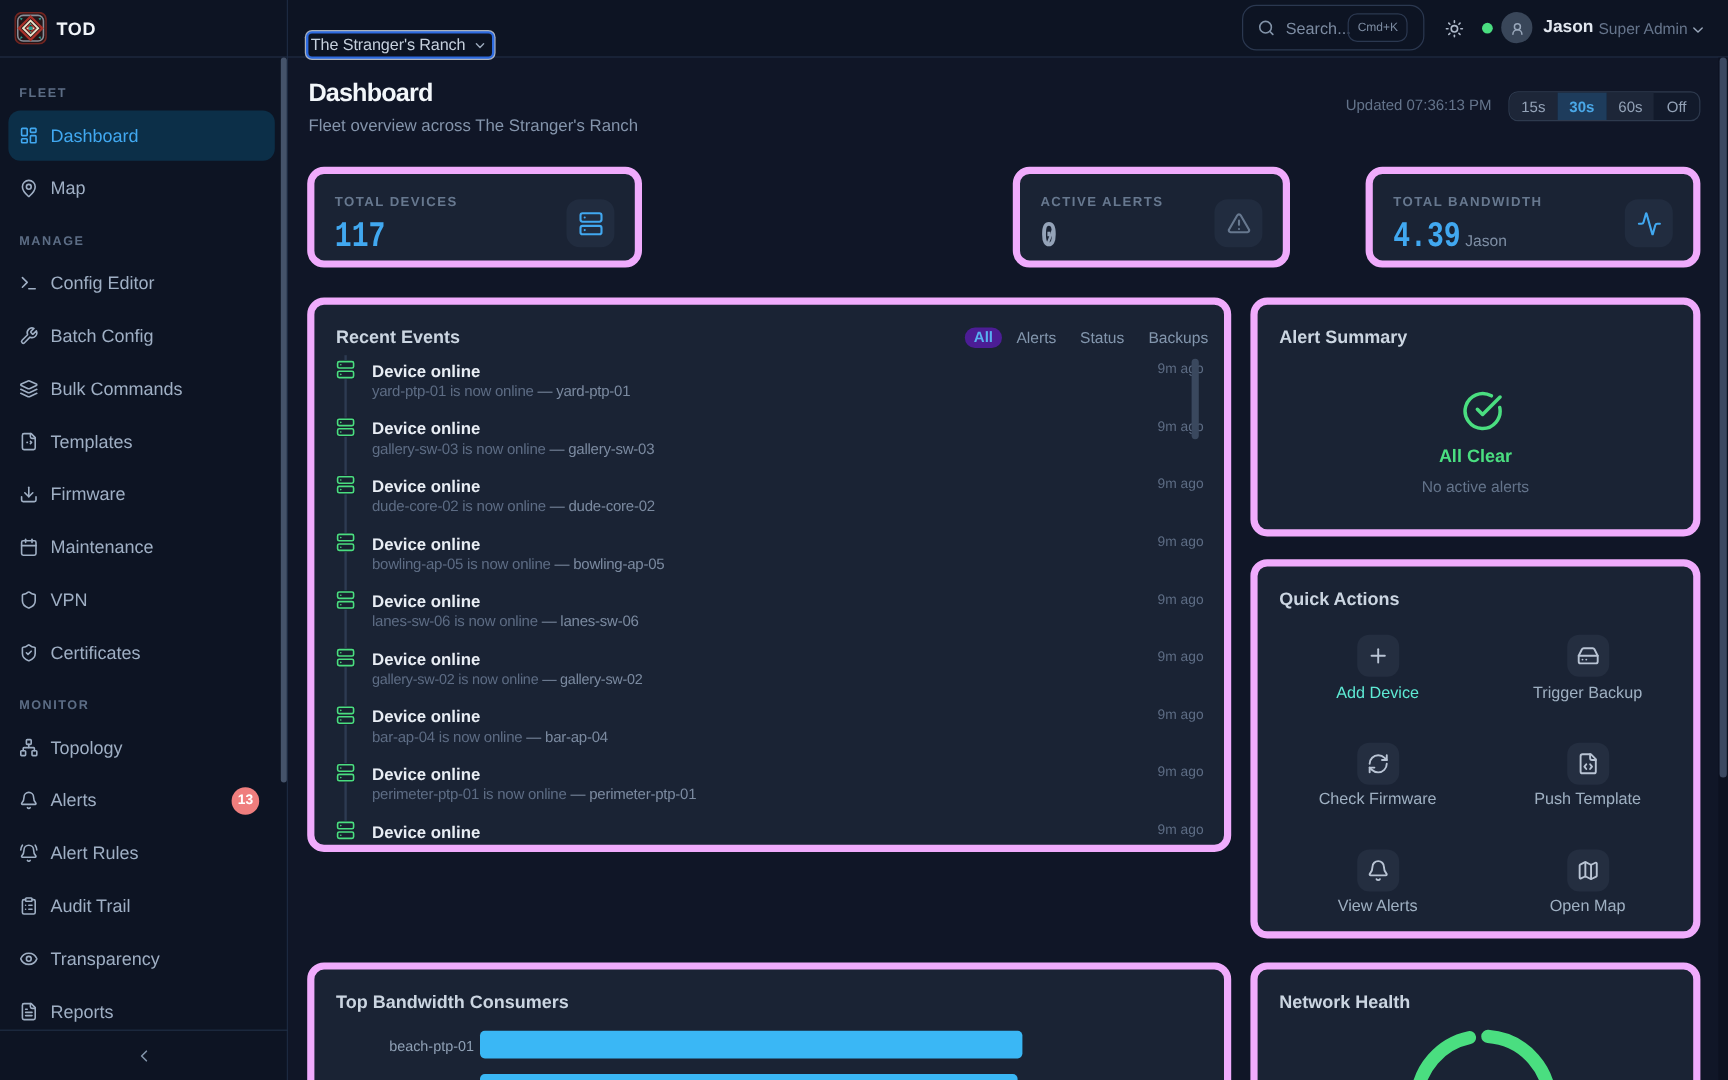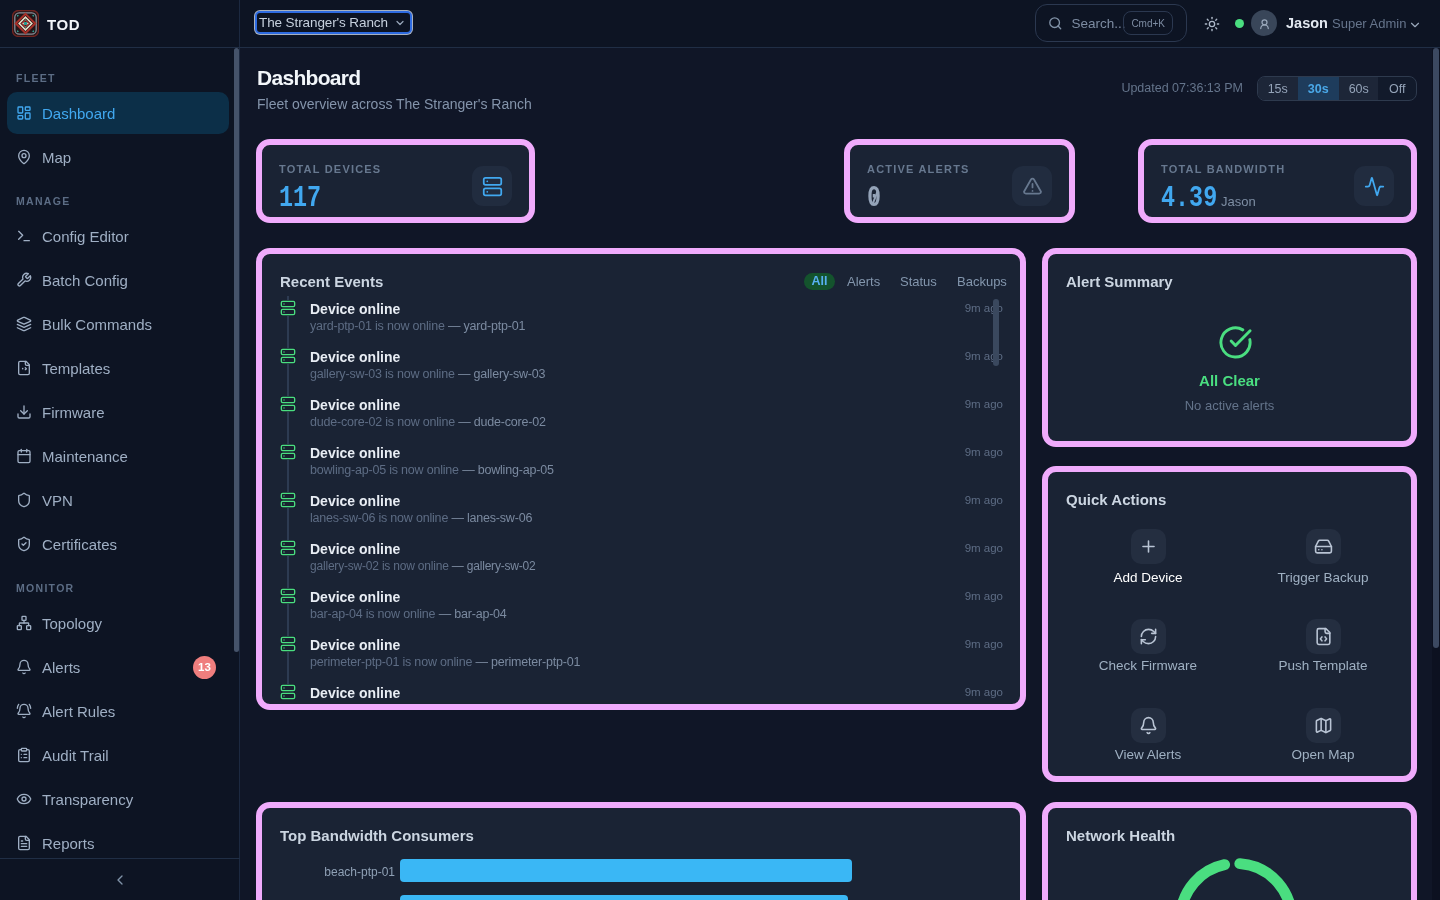--- a/index.html
+++ b/index.html
@@ -177,21 +177,21 @@
 <div class="abs" style="left:0;top:858px;width:240px;height:42px;border-top:1px solid #202e45;display:flex;align-items:center;justify-content:center">
 <svg width="16" height="16" viewBox="0 0 24 24" fill="none" stroke="#8093a9" stroke-width="2" stroke-linecap="round" stroke-linejoin="round">
         <path d="m15 18-6-6 6-6"></path>
       </svg>
 </div>
 
 <div class="abs" style="left:234px;top:48px;width:5px;height:604px;background:#45536a;border-radius:3px"></div>
 
 <div class="abs" style="left:240px;top:0;width:1200px;height:48px;background:#0d1423;border-bottom:1px solid #202e45"></div>
 
-<div class="abs" style="left:255px;top:11px;width:157px;height:23px;border-radius:5px;background:#0c1322;border:2px solid #2e6be0;box-shadow:0 0 0 1px rgba(208,216,230,0.8);display:flex;align-items:center">
+<div class="abs" style="left:255px;top:26px;width:157px;height:23px;border-radius:5px;background:#0c1322;border:2px solid #2e6be0;box-shadow:0 0 0 1px rgba(208,216,230,0.8);display:flex;align-items:center">
 <span style="font-size:13.5px;color:#c6d0dd;margin-left:2px;letter-spacing:-0.1px">The Stranger's Ranch</span>
 <svg style="position:absolute;right:4px" width="12" height="12" viewBox="0 0 24 24" fill="none" stroke="#9aa8bb" stroke-width="2.4" stroke-linecap="round" stroke-linejoin="round">
         <path d="m6 9 6 6 6-6"></path>
       </svg>
 </div>
 
 <div class="abs" style="left:1035px;top:4px;width:152px;height:38px;border-radius:12px;border:1px solid #2b3850;display:flex;align-items:center">
 <svg style="margin-left:12px" width="14.5" height="14.5" viewBox="0 0 24 24" fill="none" stroke="#8293a8" stroke-width="2.2" stroke-linecap="round" stroke-linejoin="round">
         <circle cx="11" cy="11" r="8"></circle>
         <path d="m21 21-4.3-4.3"></path>
@@ -267,21 +267,21 @@
 <div style="position:absolute;left:17px;top:40px;line-height:27px;white-space:nowrap" class="mono"><span style="display:inline-block;font-size:30px;font-weight:700;color:#41a8f0;transform:scaleX(0.78);transform-origin:0 50%;margin-right:-12px">4.39</span><span style="font-size:13px;color:#7e8ea4;font-family:'Liberation Sans',sans-serif">Jason</span></div>
 <div style="position:absolute;right:17px;top:21px;width:40px;height:40px;border-radius:11px;background:#212c3f;display:flex;align-items:center;justify-content:center">
 <svg width="21" height="21" viewBox="0 0 24 24" fill="none" stroke="#41a8f0" stroke-width="2" stroke-linecap="round" stroke-linejoin="round">
           <path d="M22 12h-2.48a2 2 0 0 0-1.93 1.46l-2.35 8.36a.25.25 0 0 1-.48 0L9.24 2.18a.25.25 0 0 0-.48 0l-2.35 8.36A2 2 0 0 1 4.49 12H2"></path>
         </svg>
 </div>
 </div>
 
 <div class="card" style="left:256px;top:248px;width:770px;height:462px;overflow:hidden">
 <div class="ctitle" style="position:absolute;left:18px;top:19px">Recent Events</div>
-<div style="position:absolute;left:542px;top:18.5px;width:31px;height:17.5px;background:#14532d;border-radius:9px;display:flex;align-items:center;justify-content:center;font-size:12.5px;font-weight:600;color:#58b0f1">All</div>
+<div style="position:absolute;left:542px;top:18.5px;width:31px;height:17.5px;background:#4c1d95;border-radius:9px;display:flex;align-items:center;justify-content:center;font-size:12.5px;font-weight:600;color:#58b0f1">All</div>
 <div style="position:absolute;left:585px;top:20px;font-size:13px;color:#8396ad">Alerts</div>
 <div style="position:absolute;left:638px;top:20px;font-size:13px;color:#8396ad">Status</div>
 <div style="position:absolute;left:695px;top:20px;font-size:13px;color:#8396ad">Backups</div>
 <div style="position:absolute;left:0;top:40px;width:768px;height:406px;overflow:hidden">
 <div style="position:absolute;left:25px;top:2px;width:2px;height:404px;background:#2d3b52"></div>
 <div style="position:absolute;left:18px;top:6.3px;width:16px;height:16px;background:#18212f">
 <svg width="16" height="16" viewBox="0 0 24 24" fill="none" stroke="#4ade80" stroke-width="2" stroke-linecap="round" stroke-linejoin="round">
             <rect width="20" height="8" x="2" y="2" rx="2" ry="2"></rect>
             <rect width="20" height="8" x="2" y="14" rx="2" ry="2"></rect>
             <line x1="6" x2="6.01" y1="6" y2="6"></line>
@@ -395,21 +395,21 @@
 </div>
 <div class="card" style="left:1042px;top:466px;width:375px;height:316px">
 <div class="ctitle" style="position:absolute;left:18px;top:19px">Quick Actions</div>
 
 <div style="position:absolute;left:82.5px;top:57px;width:35px;height:35px;border-radius:10px;background:#242e40;display:flex;align-items:center;justify-content:center">
 <svg width="19" height="19" viewBox="0 0 24 24" fill="none" stroke="#b9c4d4" stroke-width="2" stroke-linecap="round" stroke-linejoin="round">
           <path d="M5 12h14"></path>
           <path d="M12 5v14"></path>
         </svg>
       </div>
-<div style="position:absolute;left:20px;top:97.5px;width:160px;text-align:center;font-size:13.5px;color:#ffffff">Add Device</div>
+<div style="position:absolute;left:20px;top:97.5px;width:160px;text-align:center;font-size:13.5px;color:#5eead4">Add Device</div>
 <div style="position:absolute;left:257.5px;top:57px;width:35px;height:35px;border-radius:10px;background:#242e40;display:flex;align-items:center;justify-content:center">
 <svg width="19" height="19" viewBox="0 0 24 24" fill="none" stroke="#b9c4d4" stroke-width="2" stroke-linecap="round" stroke-linejoin="round">
           <line x1="22" x2="2" y1="12" y2="12"></line>
           <path d="M5.45 5.11 2 12v6a2 2 0 0 0 2 2h16a2 2 0 0 0 2-2v-6l-3.45-6.89A2 2 0 0 0 16.76 4H7.24a2 2 0 0 0-1.79 1.11z"></path>
           <line x1="6" x2="6.01" y1="16" y2="16"></line>
           <line x1="10" x2="10.01" y1="16" y2="16"></line>
         </svg>
       </div>
 <div style="position:absolute;left:195px;top:97.5px;width:160px;text-align:center;font-size:13.5px;color:#9fb0c2">Trigger Backup</div>
 <div style="position:absolute;left:82.5px;top:147px;width:35px;height:35px;border-radius:10px;background:#242e40;display:flex;align-items:center;justify-content:center">

